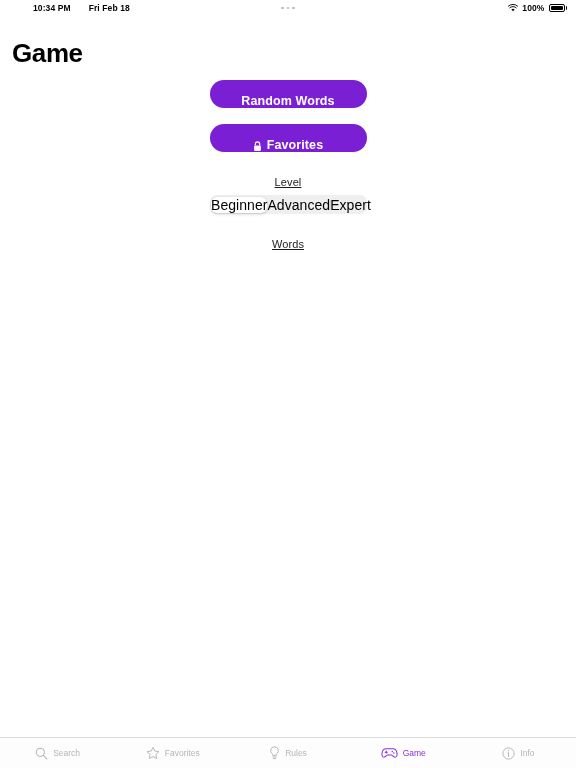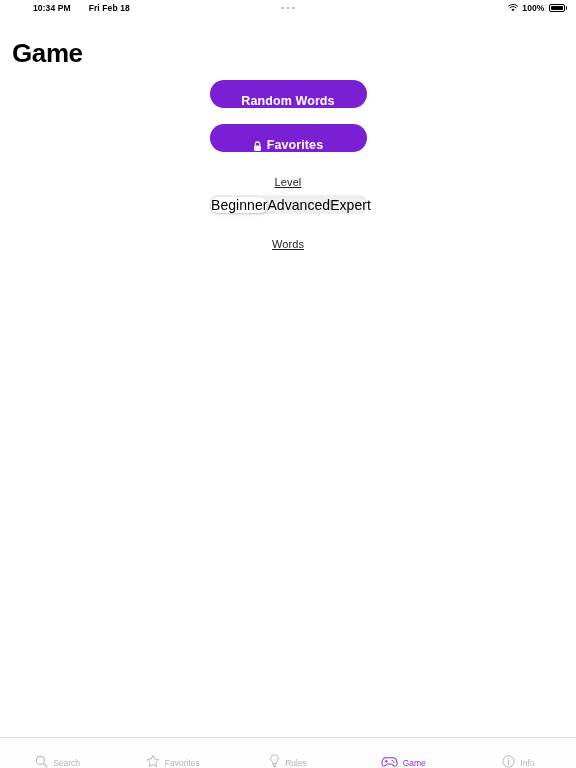--- a/index.html
+++ b/index.html
@@ -90,21 +90,21 @@
 
   
   .tabbar {
     position:absolute; left:0; bottom:0; width:576px; height:31px;
     background:#fdfdfd;
     border-top:.5px solid #dcdcdc;
     display:flex; align-items:center;
   }
   .tab {
     flex:1 1 0; height:100%;
-    display:flex; align-items:flex-end; justify-content:center; gap:5px;
+    display:flex; align-items:center; justify-content:center; gap:5px;
     font-size:8.5px; color:#b5b5b8; cursor:pointer;
   }
   .tab.active { color:#8b2fd8; }
   .tab-ico { display:flex; align-items:center; justify-content:center; }
 </style>
 </head>
 <body>
 
 <div class="screen">
 

